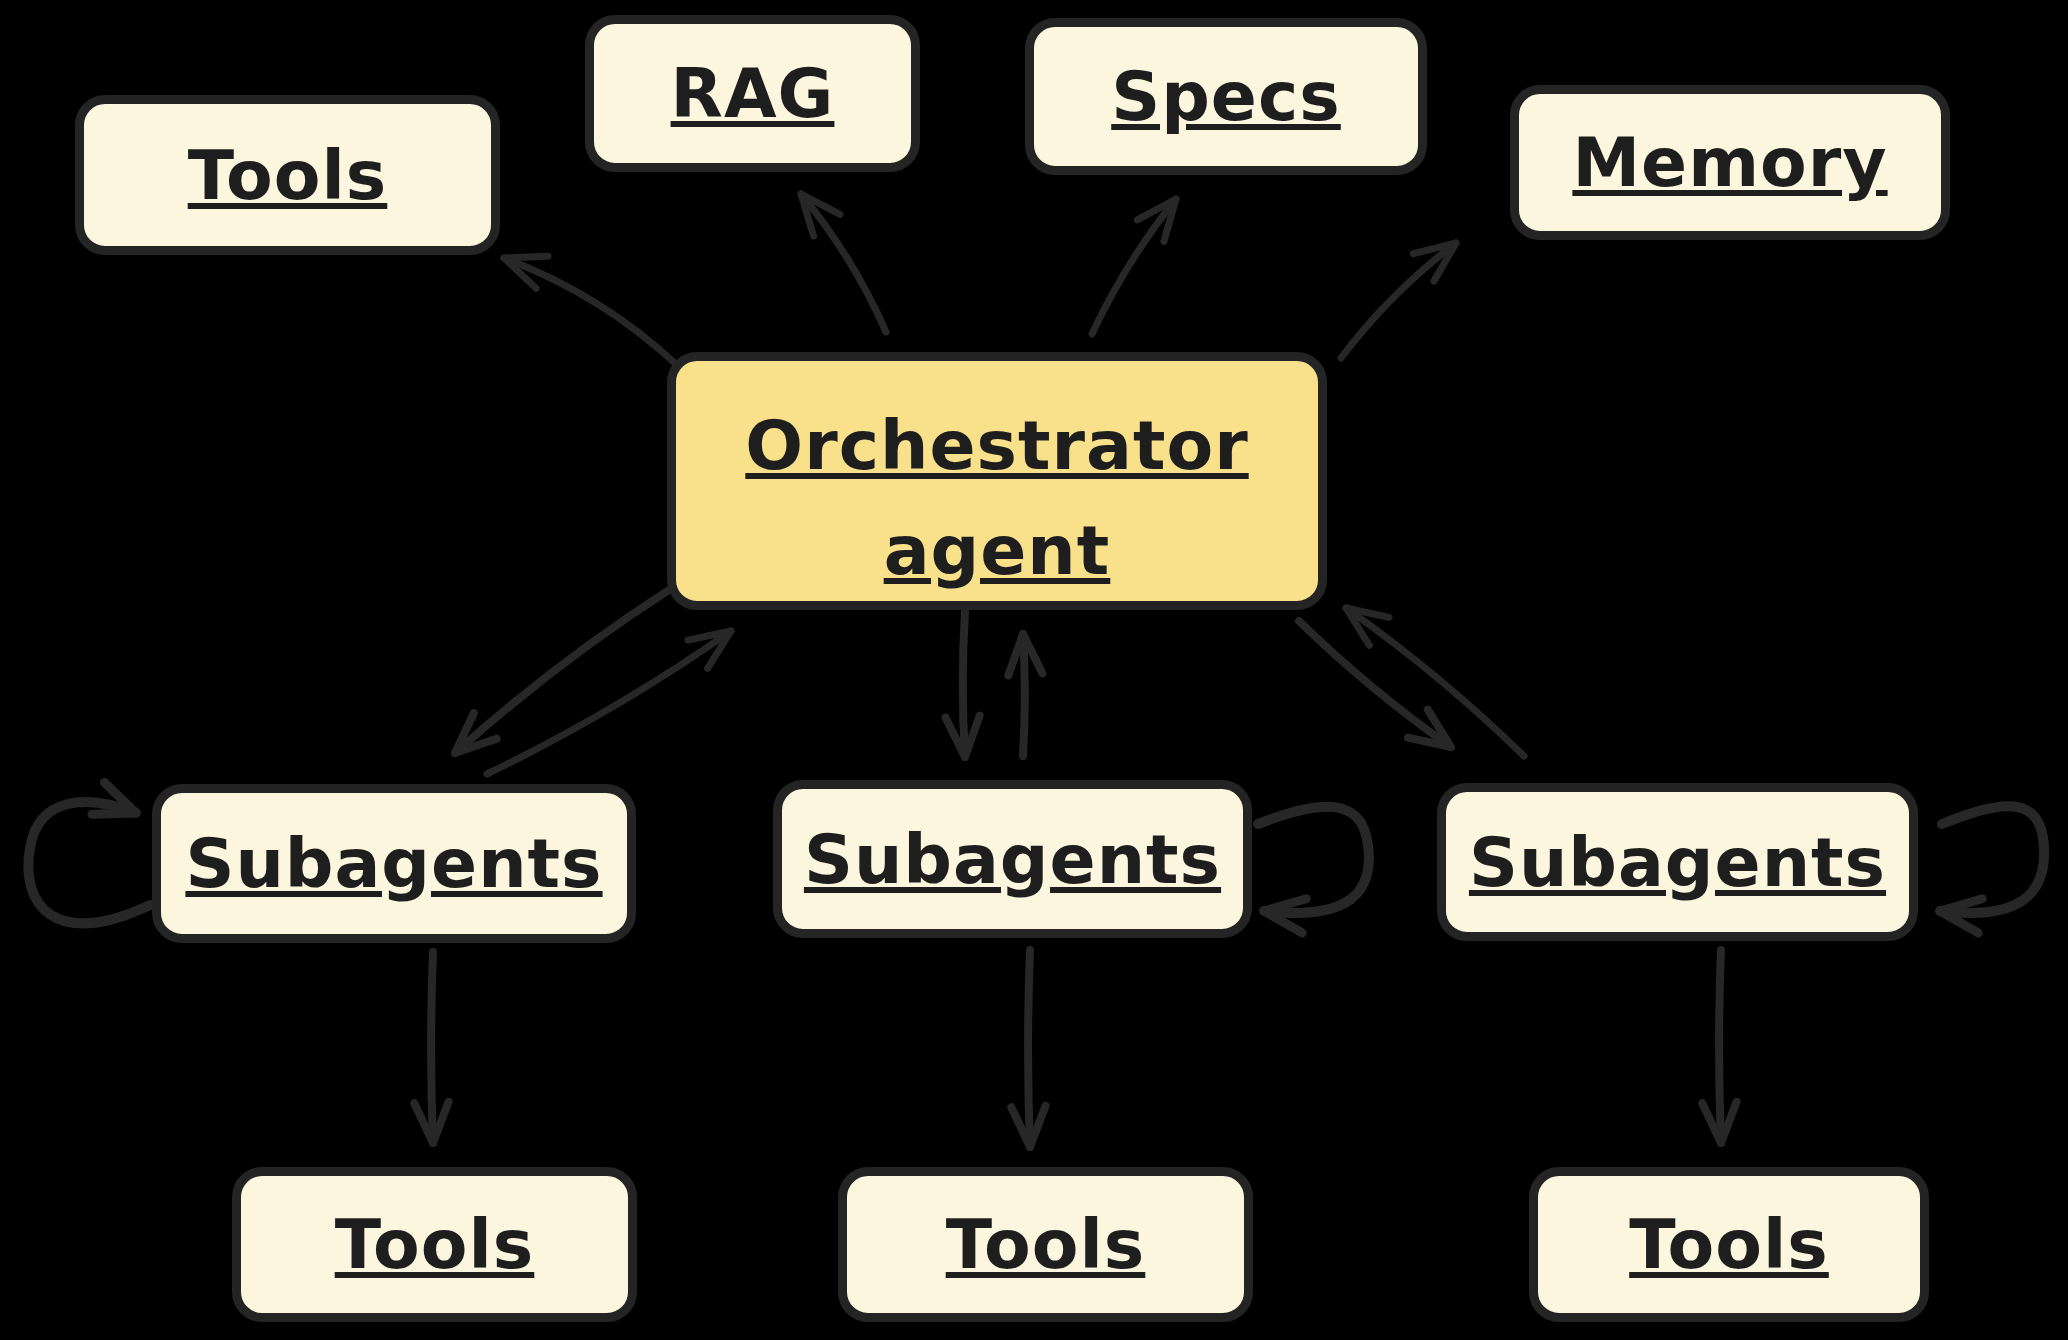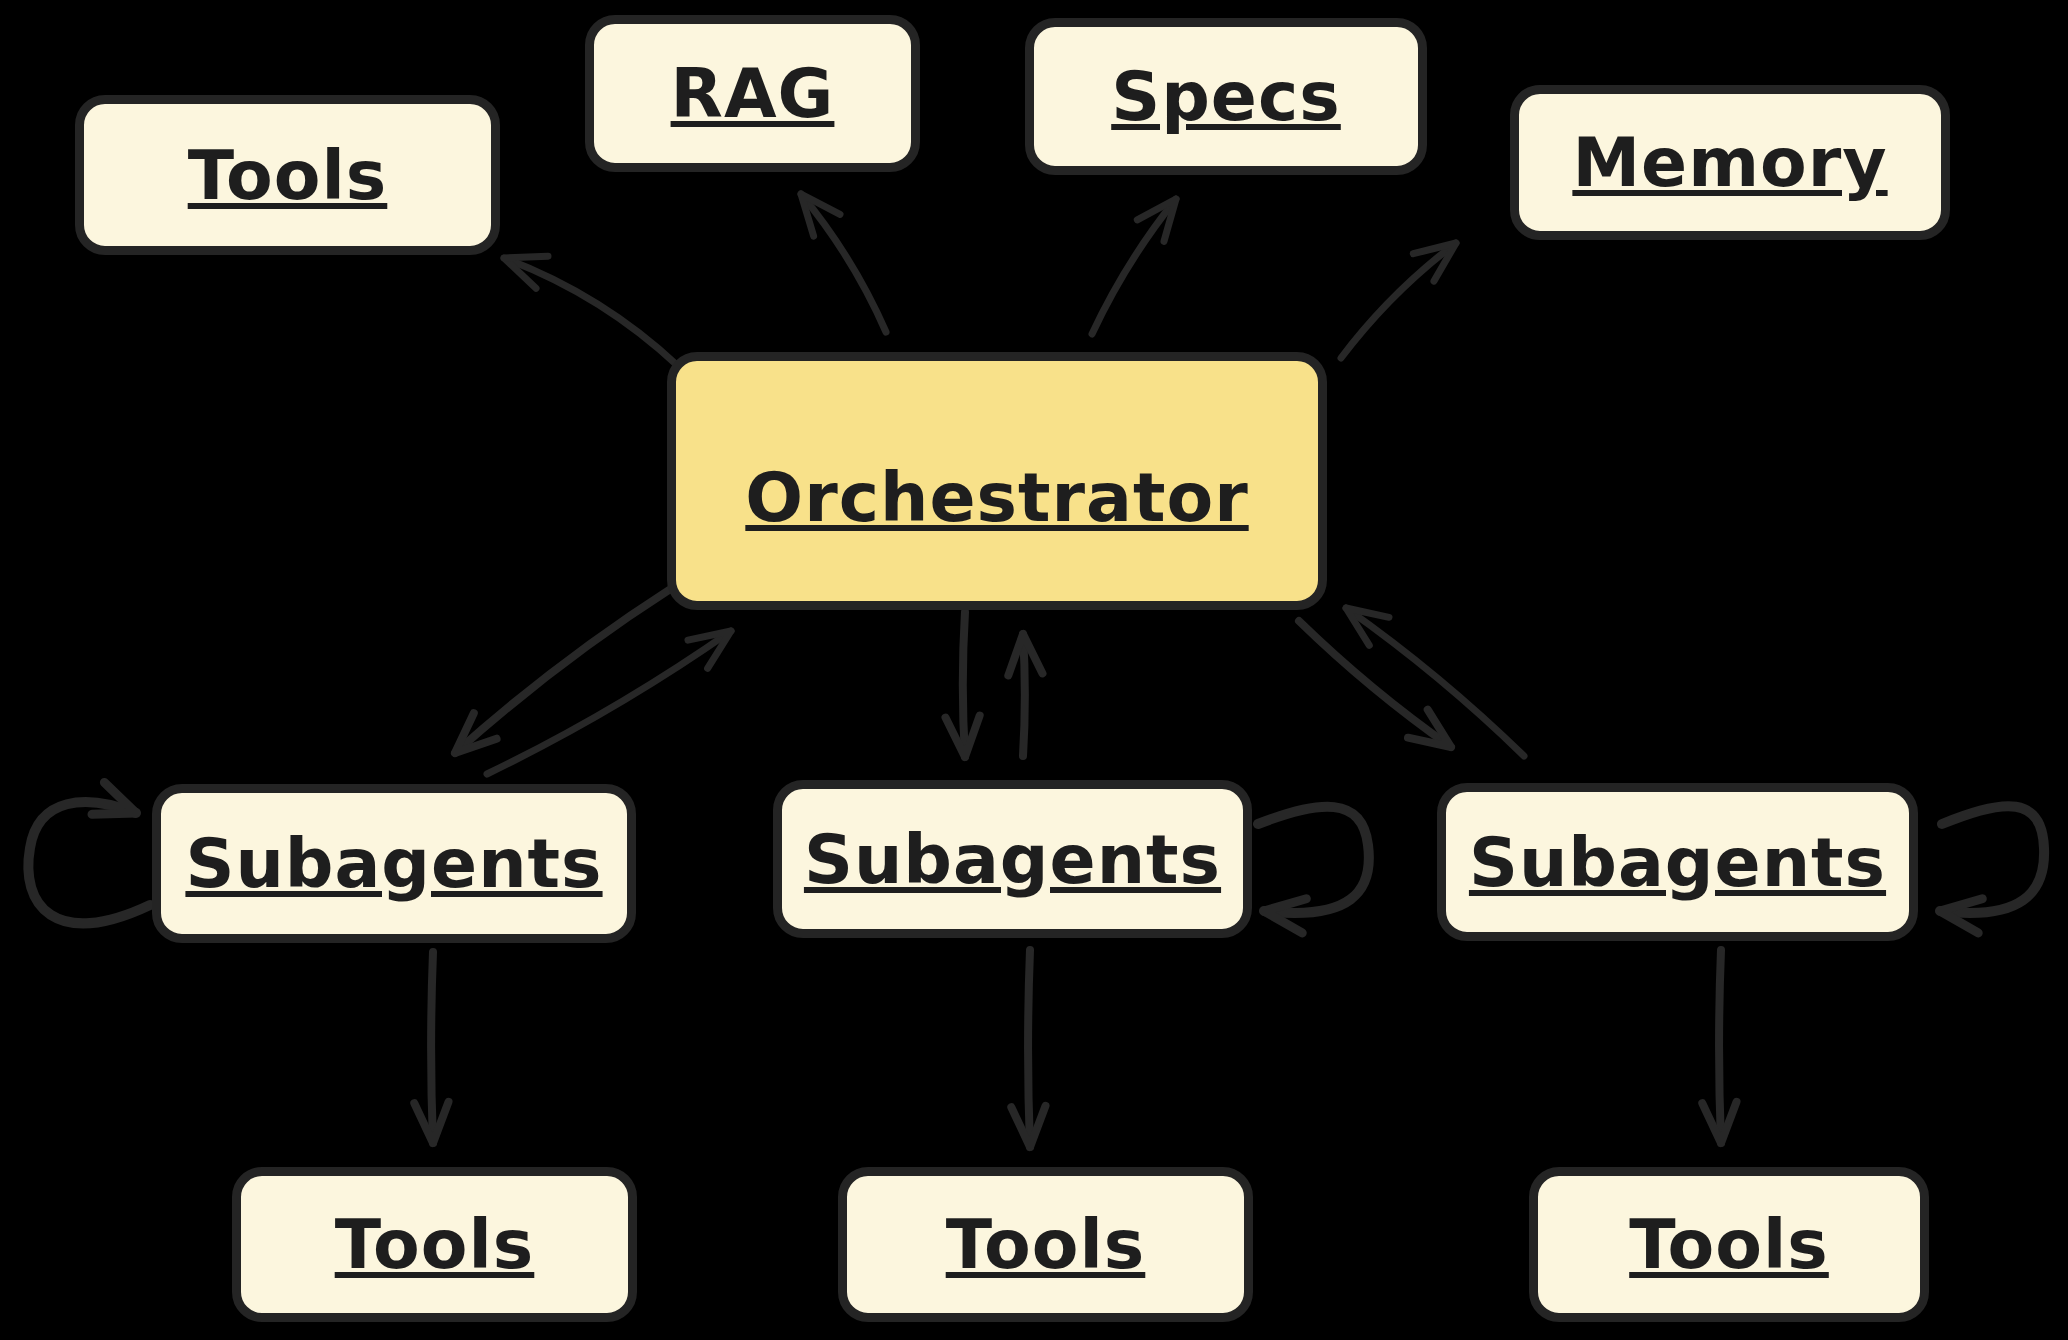--- a/index.html
+++ b/index.html
@@ -74,20 +74,21 @@
   <div class="node" style="left:1025px;top:18px;width:402px;height:157px">
     <span>Specs</span>
   </div>
 
   <div class="node" style="left:1510px;top:85px;width:440px;height:155px">
     <span>Memory</span>
   </div>
 
   <div class="node hub" style="left:667px;top:352px;width:660px;height:258px">
     <span>Orchestrator</span>
+    <span>agent</span>
   </div>
 
   <div class="node" style="left:152px;top:784px;width:484px;height:159px">
     <span>Subagents</span>
   </div>
 
   <div class="node" style="left:773px;top:780px;width:479px;height:158px">
     <span>Subagents</span>
   </div>
 

